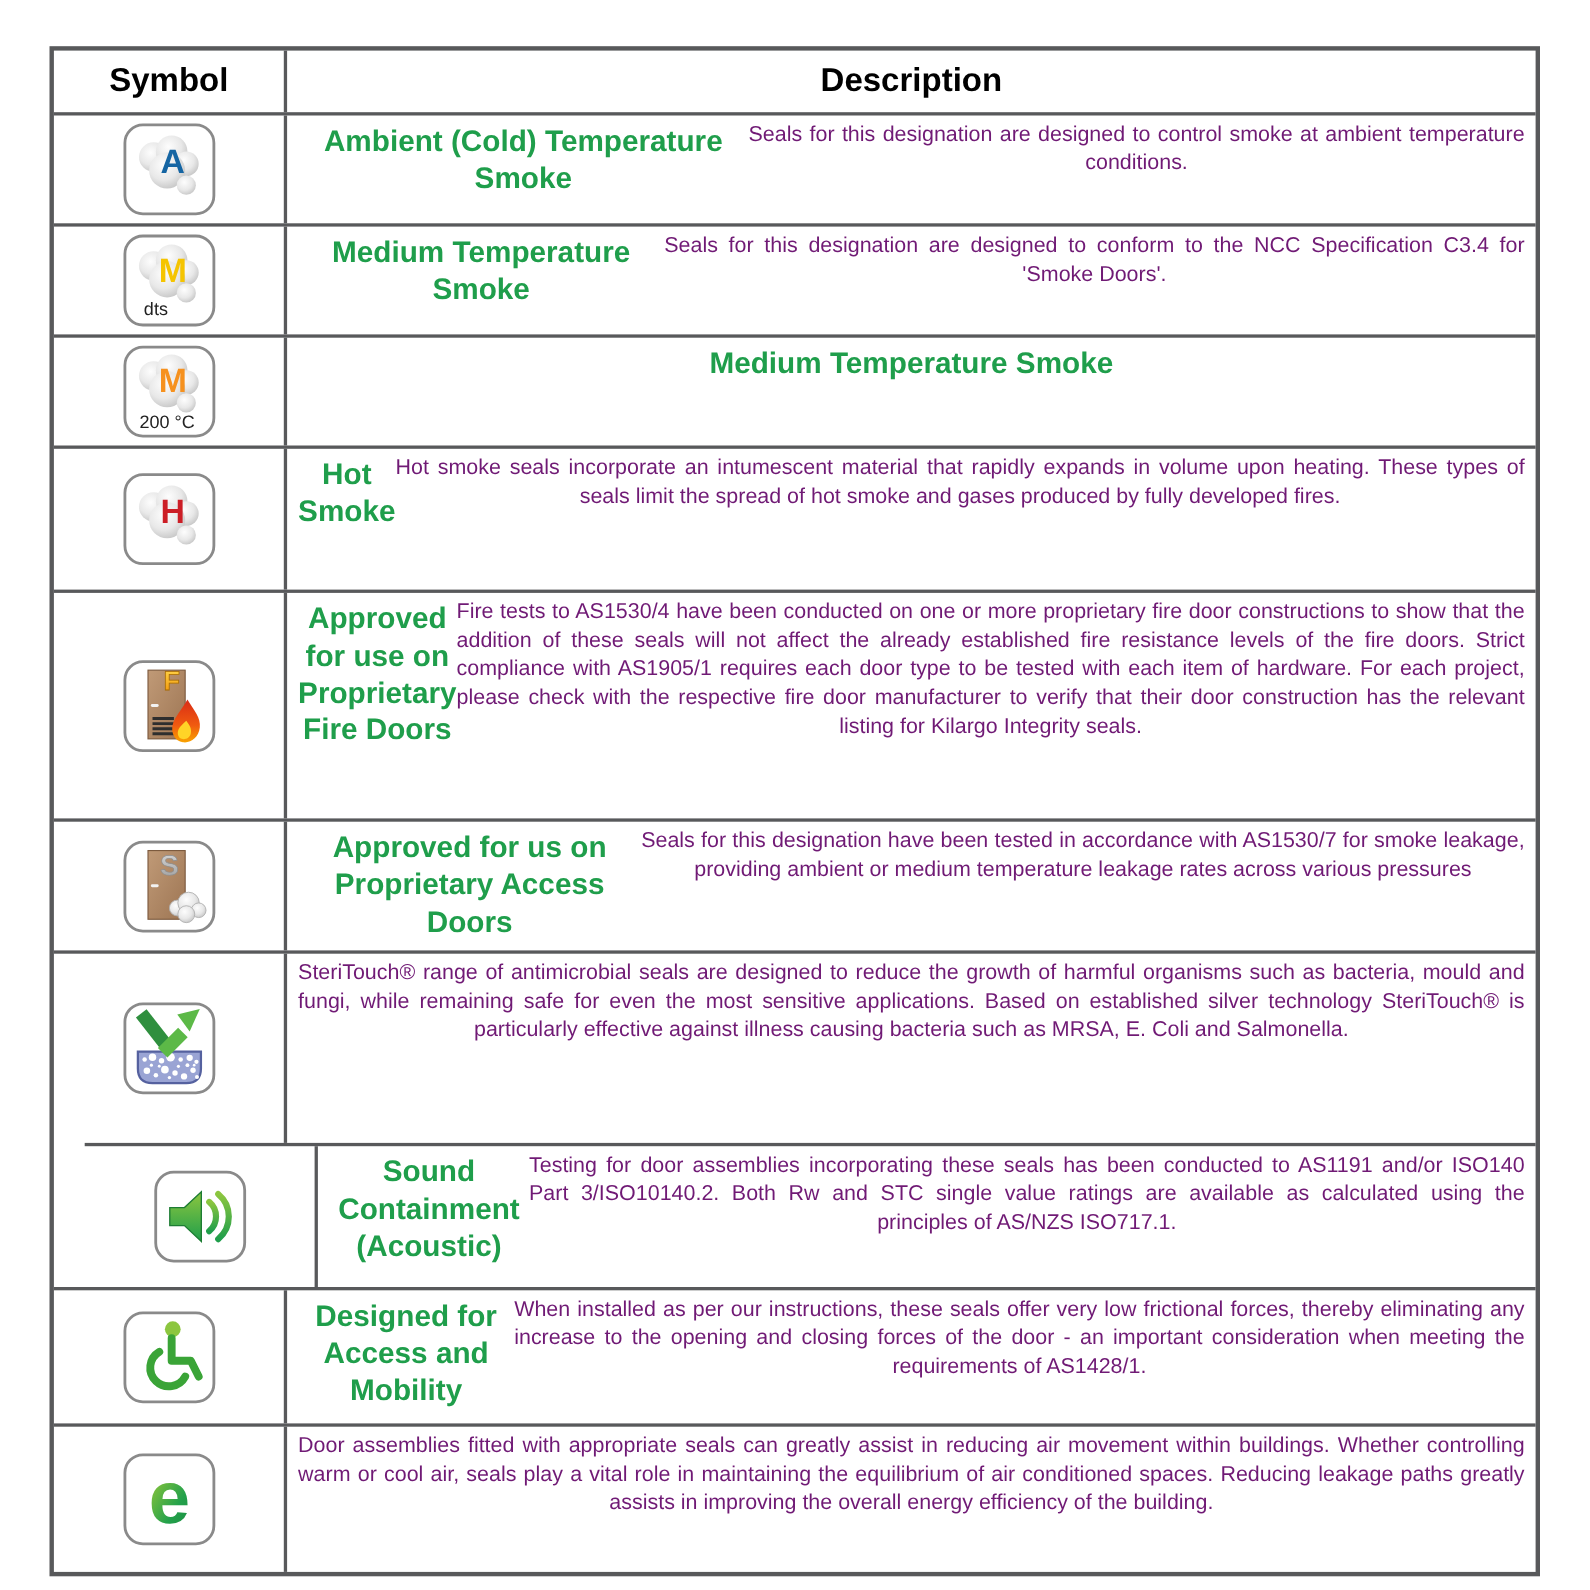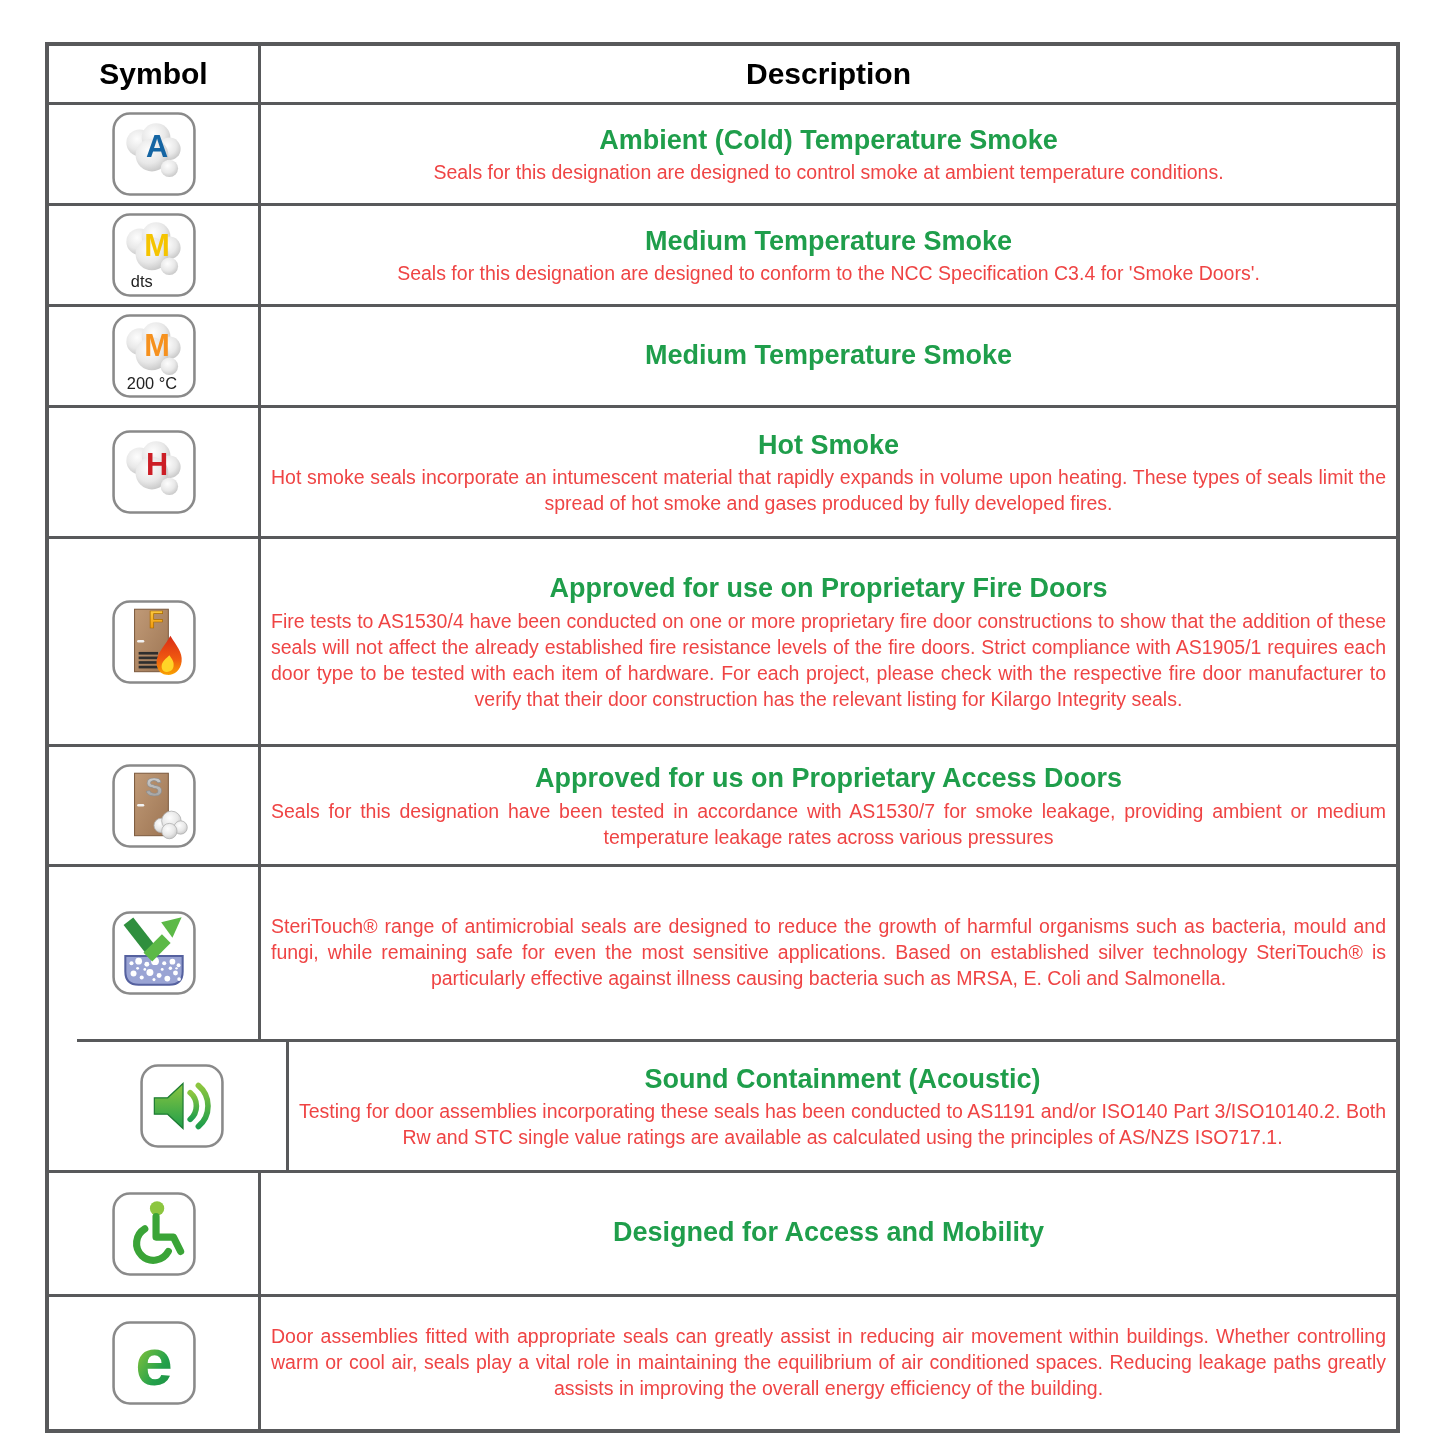--- a/index.html
+++ b/index.html
@@ -33,21 +33,20 @@
     display: flex;
     align-items: center;
     justify-content: center;
     padding: 6px 0;
     box-sizing: border-box;
   }
   .desc-cell {
     padding: 5px 10px;
     box-sizing: border-box;
     display: flex;
-    flex-direction: column;
     justify-content: center;
   }
   .header-row .cell {
     font-weight: bold;
     font-size: 30px;
     color: #000000;
     display: flex;
     align-items: center;
     justify-content: center;
     padding: 10px 0;
@@ -59,21 +58,21 @@
     font-weight: 600;
     text-align: center;
     line-height: 1.25;
     margin: 2px 0 3px 0;
   }
   .body {
     font-size: 19.5px;
     line-height: 1.33;
     text-align: justify;
     text-align-last: center;
-    color: #ef4444;
+    color: #701a75;
   }
   
   .rh  { min-height: 56px; }
   .r1  { min-height: 96px; }
   .r2  { min-height: 92px; }
   .r3  { min-height: 94px; }
   .r4  { min-height: 128px; }
   .r5  { min-height: 205px; }
   .r6  { min-height: 117px; }
   .r7  { min-height: 172px; }
@@ -311,20 +310,21 @@
       <div class="sym-cell">
         <svg class="icon" viewBox="0 0 84 84">
           <rect x="2.5" y="2.5" width="79" height="79" rx="16" fill="#ffffff" stroke="#8a8a8a" stroke-width="2.5"></rect>
           <circle cx="45" cy="17" r="7" fill="#8cc63f"></circle>
           <path d="M44 25 L44 45 L61 45 L68 59" fill="none" stroke="#3aa437" stroke-width="7" stroke-linecap="round" stroke-linejoin="round"></path>
           <path d="M33 37 A16.5 16.5 0 1 0 56 59" fill="none" stroke="#3aa437" stroke-width="7" stroke-linecap="round"></path>
         </svg>
       </div>
       <div class="desc-cell">
         <div class="title">Designed for Access and Mobility</div>
+        <div class="body">When installed as per our instructions, these seals offer very low frictional forces, thereby eliminating any increase to the opening and closing forces of the door - an important consideration when meeting the requirements of AS1428/1.</div>
       </div>
     </div>
 
     <div class="row r10">
       <div class="sym-cell">
         <svg class="icon" viewBox="0 0 84 84">
           <rect x="2.5" y="2.5" width="79" height="79" rx="16" fill="#ffffff" stroke="#8a8a8a" stroke-width="2.5"></rect>
           <text x="42" y="63" text-anchor="middle" font-size="66" font-weight="bold" fill="url(#eGrad)">e</text>
         </svg>
       </div>

